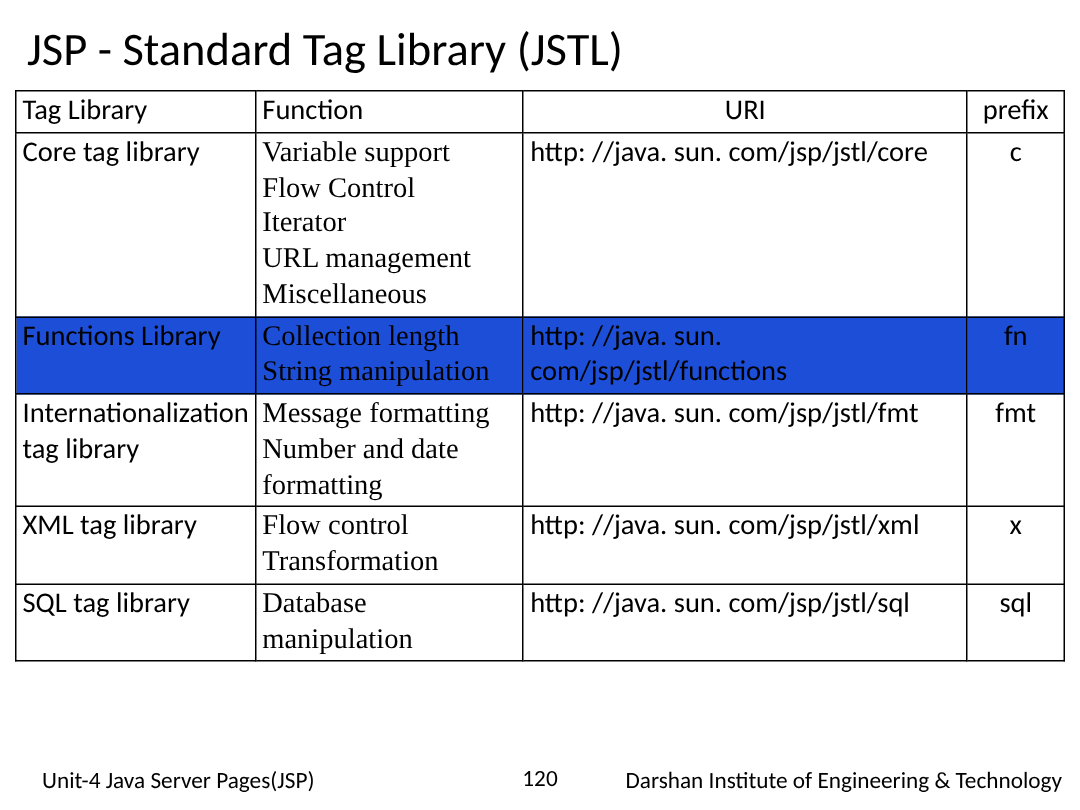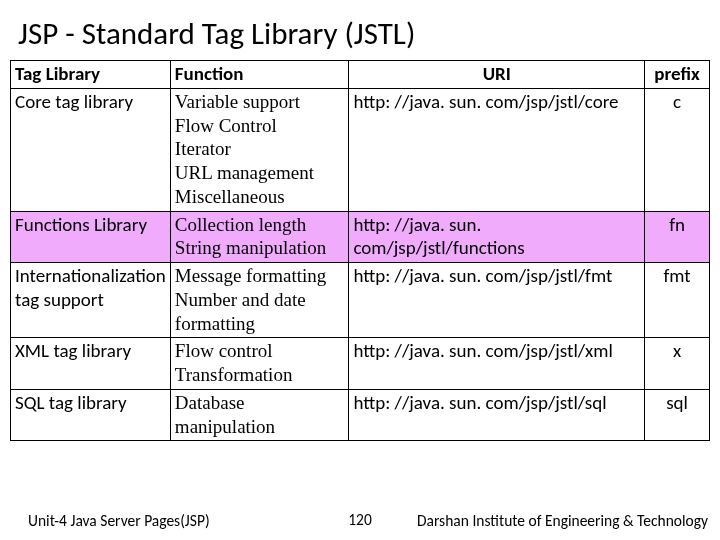--- a/index.html
+++ b/index.html
@@ -31,26 +31,26 @@
     line-height: 1.25;
   }
   table.jstl th, table.jstl td {
     border: 1px solid #000;
     padding: 1px 4px 2px 4px;
     vertical-align: top;
     text-align: left;
     font-weight: 400;
   }
   table.jstl th {
-    font-weight: 700;
+    font-weight: 400;
   }
   table.jstl th.uri { text-align: center; }
   table.jstl th.prefix { text-align: center; }
   table.jstl td.prefix { text-align: center; }
-  tr.hl td { background: #f0abfc; }
+  tr.hl td { background: #1d4ed8; }
   .func-line { white-space: pre-line; font-family: Liberation Serif, serif; }
   .footer {
     position: absolute;
     bottom: 6px;
     left: 0;
     width: 720px;
     font-size: 15.5px;
   }
   .footer .left {
     position: absolute;
@@ -100,21 +100,21 @@
 
     <tr class="hl">
       <td>Functions Library</td>
       <td class="func-line">Collection length
 String manipulation</td>
       <td>http: //java. sun. com/jsp/jstl/functions</td>
       <td class="prefix">fn</td>
     </tr>
 
     <tr>
-      <td>Internationalization tag support</td>
+      <td>Internationalization tag library</td>
       <td class="func-line">Message formatting
 Number and date formatting</td>
       <td>http: //java. sun. com/jsp/jstl/fmt</td>
       <td class="prefix">fmt</td>
     </tr>
 
     <tr>
       <td>XML tag library</td>
       <td class="func-line">Flow control
 Transformation</td>

